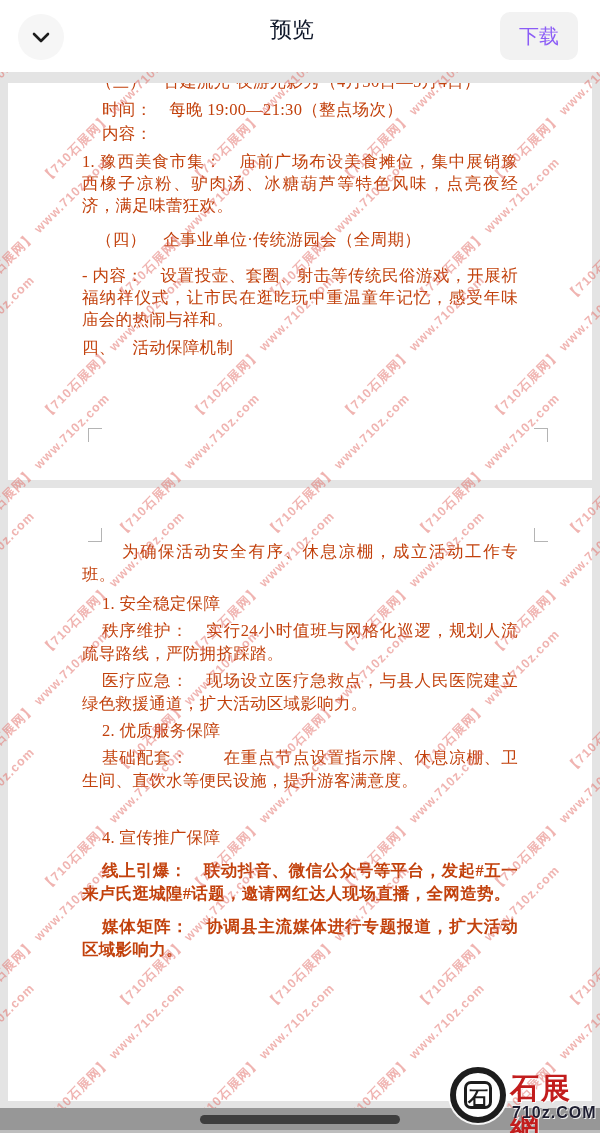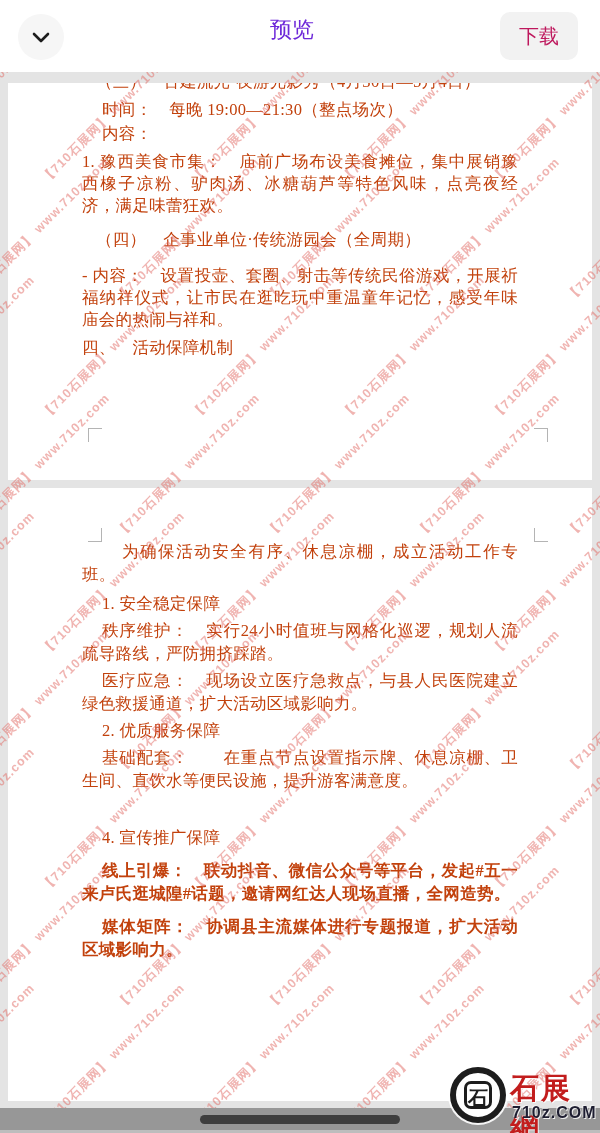--- a/index.html
+++ b/index.html
@@ -10,25 +10,25 @@
   }
   
   .hdr{position:absolute;top:0;left:0;right:0;height:72px;background:#ffffff;z-index:30;}
   .hdr-back{
     position:absolute;left:18px;top:14px;width:46px;height:46px;border-radius:50%;
     background:#f6f6f6;border:none;display:flex;align-items:center;justify-content:center;
     cursor:pointer;padding:0;
   }
   .hdr-title{
     position:absolute;left:0;right:16px;top:0;height:60px;display:flex;align-items:center;justify-content:center;
-    font-size:22px;color:#6d28d9;font-weight:500;pointer-events:none;
+    font-size:22px;color:#0f172a;font-weight:500;pointer-events:none;
   }
   .hdr-dl{
     position:absolute;right:22px;top:12px;height:48px;padding:0 19px;border:none;border-radius:10px;
-    background:#f2f2f2;font-size:20px;color:#be185d;cursor:pointer;
+    background:#f2f2f2;font-size:20px;color:#8b5cf6;cursor:pointer;
     font-family:Liberation Sans, sans-serif;
   }
   
   .viewer{
     position:absolute;top:72px;left:0;right:0;bottom:25px;background:#e4e4e4;overflow:hidden;z-index:1;
   }
   .page{
     position:relative;margin:0 8px;background:#ffffff;overflow:hidden;
     font-family:"Liberation Serif","DejaVu Serif",serif;color:#c2410c;
   }

